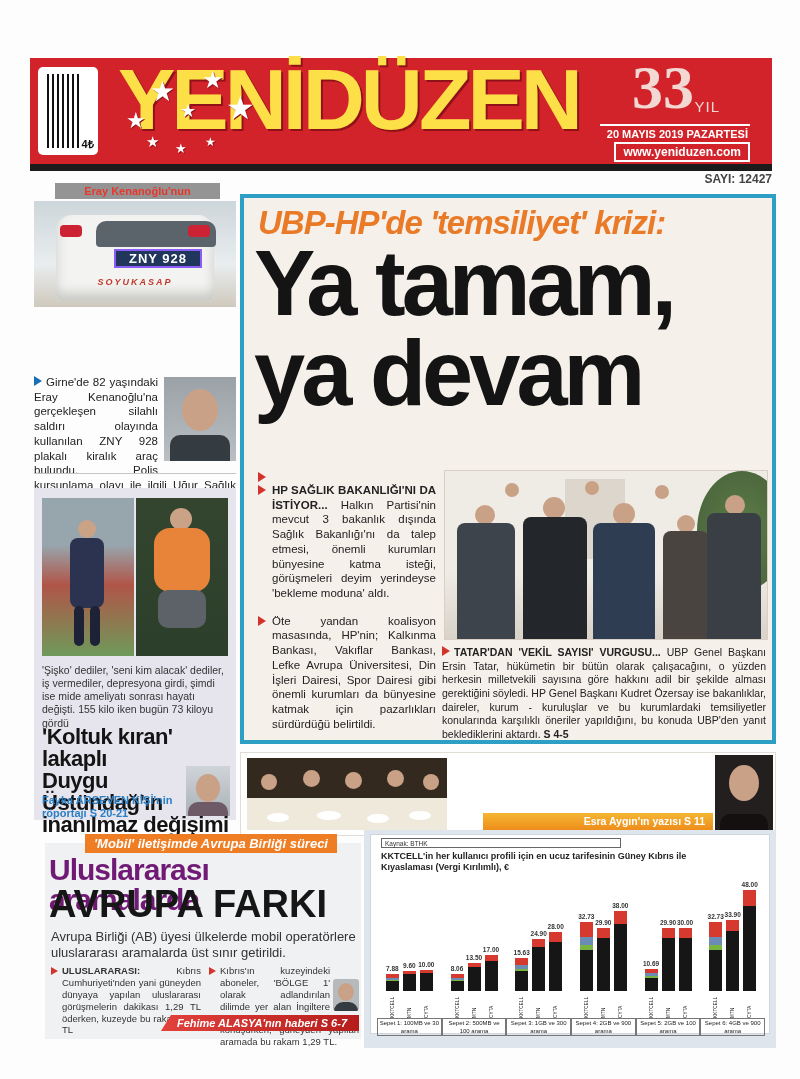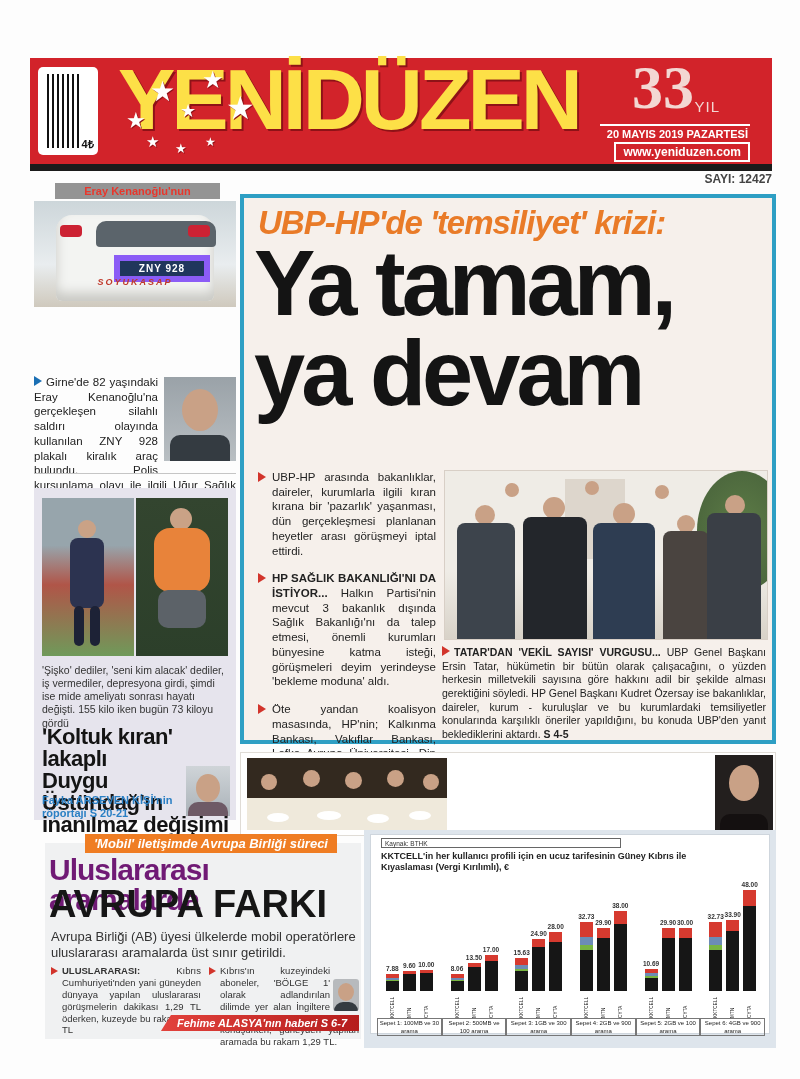--- a/index.html
+++ b/index.html
@@ -29,22 +29,22 @@
   #issue{position:absolute;right:28px;top:172px;font-size:12px;font-weight:bold;color:#444;}
 
   
   #kicker1{position:absolute;left:55px;top:183px;width:165px;height:16px;background:#949494;
            color:#e8372c;font-weight:bold;font-size:11px;text-align:center;line-height:16px;}
   #car-photo{position:absolute;left:34px;top:201px;width:202px;height:106px;
              background:linear-gradient(#cdd6da,#e9edef 60%,#cfc9bd);overflow:hidden;}
   .car-body{position:absolute;left:22px;top:14px;width:158px;height:86px;background:#f3f4f2;
             border-radius:16px 16px 6px 6px;box-shadow:inset 0 -8px 12px #c9c9c4;}
   .car-window{position:absolute;left:40px;top:6px;width:120px;height:26px;background:#5b646b;border-radius:10px 10px 4px 4px;}
-  .car-plate{position:absolute;left:58px;top:40px;width:84px;height:15px;background:#20365c;color:#fff;
-             font-size:10px;font-weight:bold;text-align:center;line-height:15px;letter-spacing:1px;border:6px solid #8b5cf6;}
+  .car-plate{position:absolute;left:58px;top:34px;width:84px;height:15px;background:#20365c;color:#fff;
+             font-size:13px;font-weight:bold;text-align:center;line-height:15px;letter-spacing:1px;border:2px solid #8b5cf6;}
   .car-light{position:absolute;top:10px;width:22px;height:12px;background:#c23;border-radius:4px;}
   .car-text{position:absolute;left:0;right:0;top:62px;color:#c0392b;font-size:9px;font-weight:bold;
             font-style:italic;text-align:center;letter-spacing:2px;}
   #headline1{position:absolute;left:34px;top:312px;width:202px;font-size:28px;font-weight:900;
              color:#101010;line-height:1.02;letter-spacing:-1px;}
   #body1{position:absolute;left:34px;top:375px;width:202px;font-size:11.5px;color:#222;
          line-height:1.28;text-align:justify;}
   #mugshot{float:right;width:72px;height:84px;margin:2px 0 4px 6px;background:linear-gradient(#9aa2a8,#b9bfc3);position:relative;overflow:hidden;}
   .face{position:absolute;left:50%;transform:translateX(-50%);border-radius:50%;background:#c9a186;}
   .shoulders{position:absolute;left:50%;transform:translateX(-50%);border-radius:10px 10px 0 0;background:#343b41;}
@@ -206,21 +206,21 @@
       <div class="face" style="top:8px;width:24px;height:28px;"></div>
       <div class="shoulders" style="bottom:0;width:40px;height:14px;background:#6e5a66;"></div>
     </div>
   </div>
 
   <div id="main-box">
     <div id="main-kicker">UBP-HP'de 'temsiliyet' krizi:</div>
     <div id="main-headline" class="pl">Ya tamam,
 ya devam</div>
     <div id="main-bullets">
-      <div class="bullet"><span class="arrow arrow-red"></span><span>UBP-HP arasında bakanlıklar, daireler, kurumlarla ilgili kıran kırana bir 'pazarlık' yaşanması, dün gerçekleşmesi planlanan heyetler arası görüşmeyi iptal ettirdi.</span></div>
+      <div class="bullet"><span class="arrow arrow-red"></span></div>
       <div class="bullet"><span class="arrow arrow-red"></span><span class="blead">HP SAĞLIK BAKANLIĞI'NI DA İSTİYOR...</span><span> Halkın Partisi'nin mevcut 3 bakanlık dışında Sağlık Bakanlığı'nı da talep etmesi, önemli kurumları bünyesine katma isteği, görüşmeleri deyim yerindeyse 'bekleme moduna' aldı.</span></div>
       <div class="bullet"><span class="arrow arrow-red"></span><span>Öte yandan koalisyon masasında, HP'nin; Kalkınma Bankası, Vakıflar Bankası, Lefke Avrupa Üniversitesi, Din İşleri Dairesi, Spor Dairesi gibi önemli kurumları da bünyesine katmak için pazarlıkları sürdürdüğü belirtildi.</span></div>
     </div>
     <div id="main-photo">
       <div style="position:absolute;left:120px;top:8px;width:60px;height:80px;background:#ddd6cc;"></div>
       <div class="bush"></div>
       <div class="phead" style="left:30px;top:34px;width:20px;height:20px;"></div>
       <div class="person" style="left:12px;top:52px;width:58px;height:116px;background:#3d444c;"></div>
       <div class="phead" style="left:98px;top:26px;width:22px;height:22px;"></div>
       <div class="person" style="left:78px;top:46px;width:64px;height:122px;background:#23262b;"></div>
@@ -244,20 +244,21 @@
       <div class="phead" style="left:14px;top:16px;width:16px;height:16px;"></div>
       <div class="phead" style="left:56px;top:12px;width:17px;height:17px;"></div>
       <div class="phead" style="left:98px;top:14px;width:17px;height:17px;"></div>
       <div class="phead" style="left:140px;top:12px;width:17px;height:17px;"></div>
       <div class="phead" style="left:176px;top:16px;width:16px;height:16px;"></div>
       <div class="plate" style="left:20px;bottom:8px;width:22px;height:9px;"></div>
       <div class="plate" style="left:70px;bottom:10px;width:24px;height:9px;"></div>
       <div class="plate" style="left:120px;bottom:7px;width:22px;height:9px;"></div>
       <div class="plate" style="left:162px;bottom:10px;width:22px;height:9px;"></div>
     </div>
+    <div id="hala-bar">Esra Aygın'ın yazısı S 11</div>
     <div id="hala-portrait">
       <div class="face" style="top:10px;width:30px;height:36px;"></div>
       <div class="shoulders" style="bottom:0;width:48px;height:20px;background:#141010;"></div>
     </div>
   </div>
 
   <div id="mobile-panel">
     <div id="mobile-kicker">'Mobil' iletişimde Avrupa Birliği süreci</div>
     <div id="mobile-h1">Uluslararası aramalarda</div>
     <div id="mobile-h2">AVRUPA FARKI</div>

